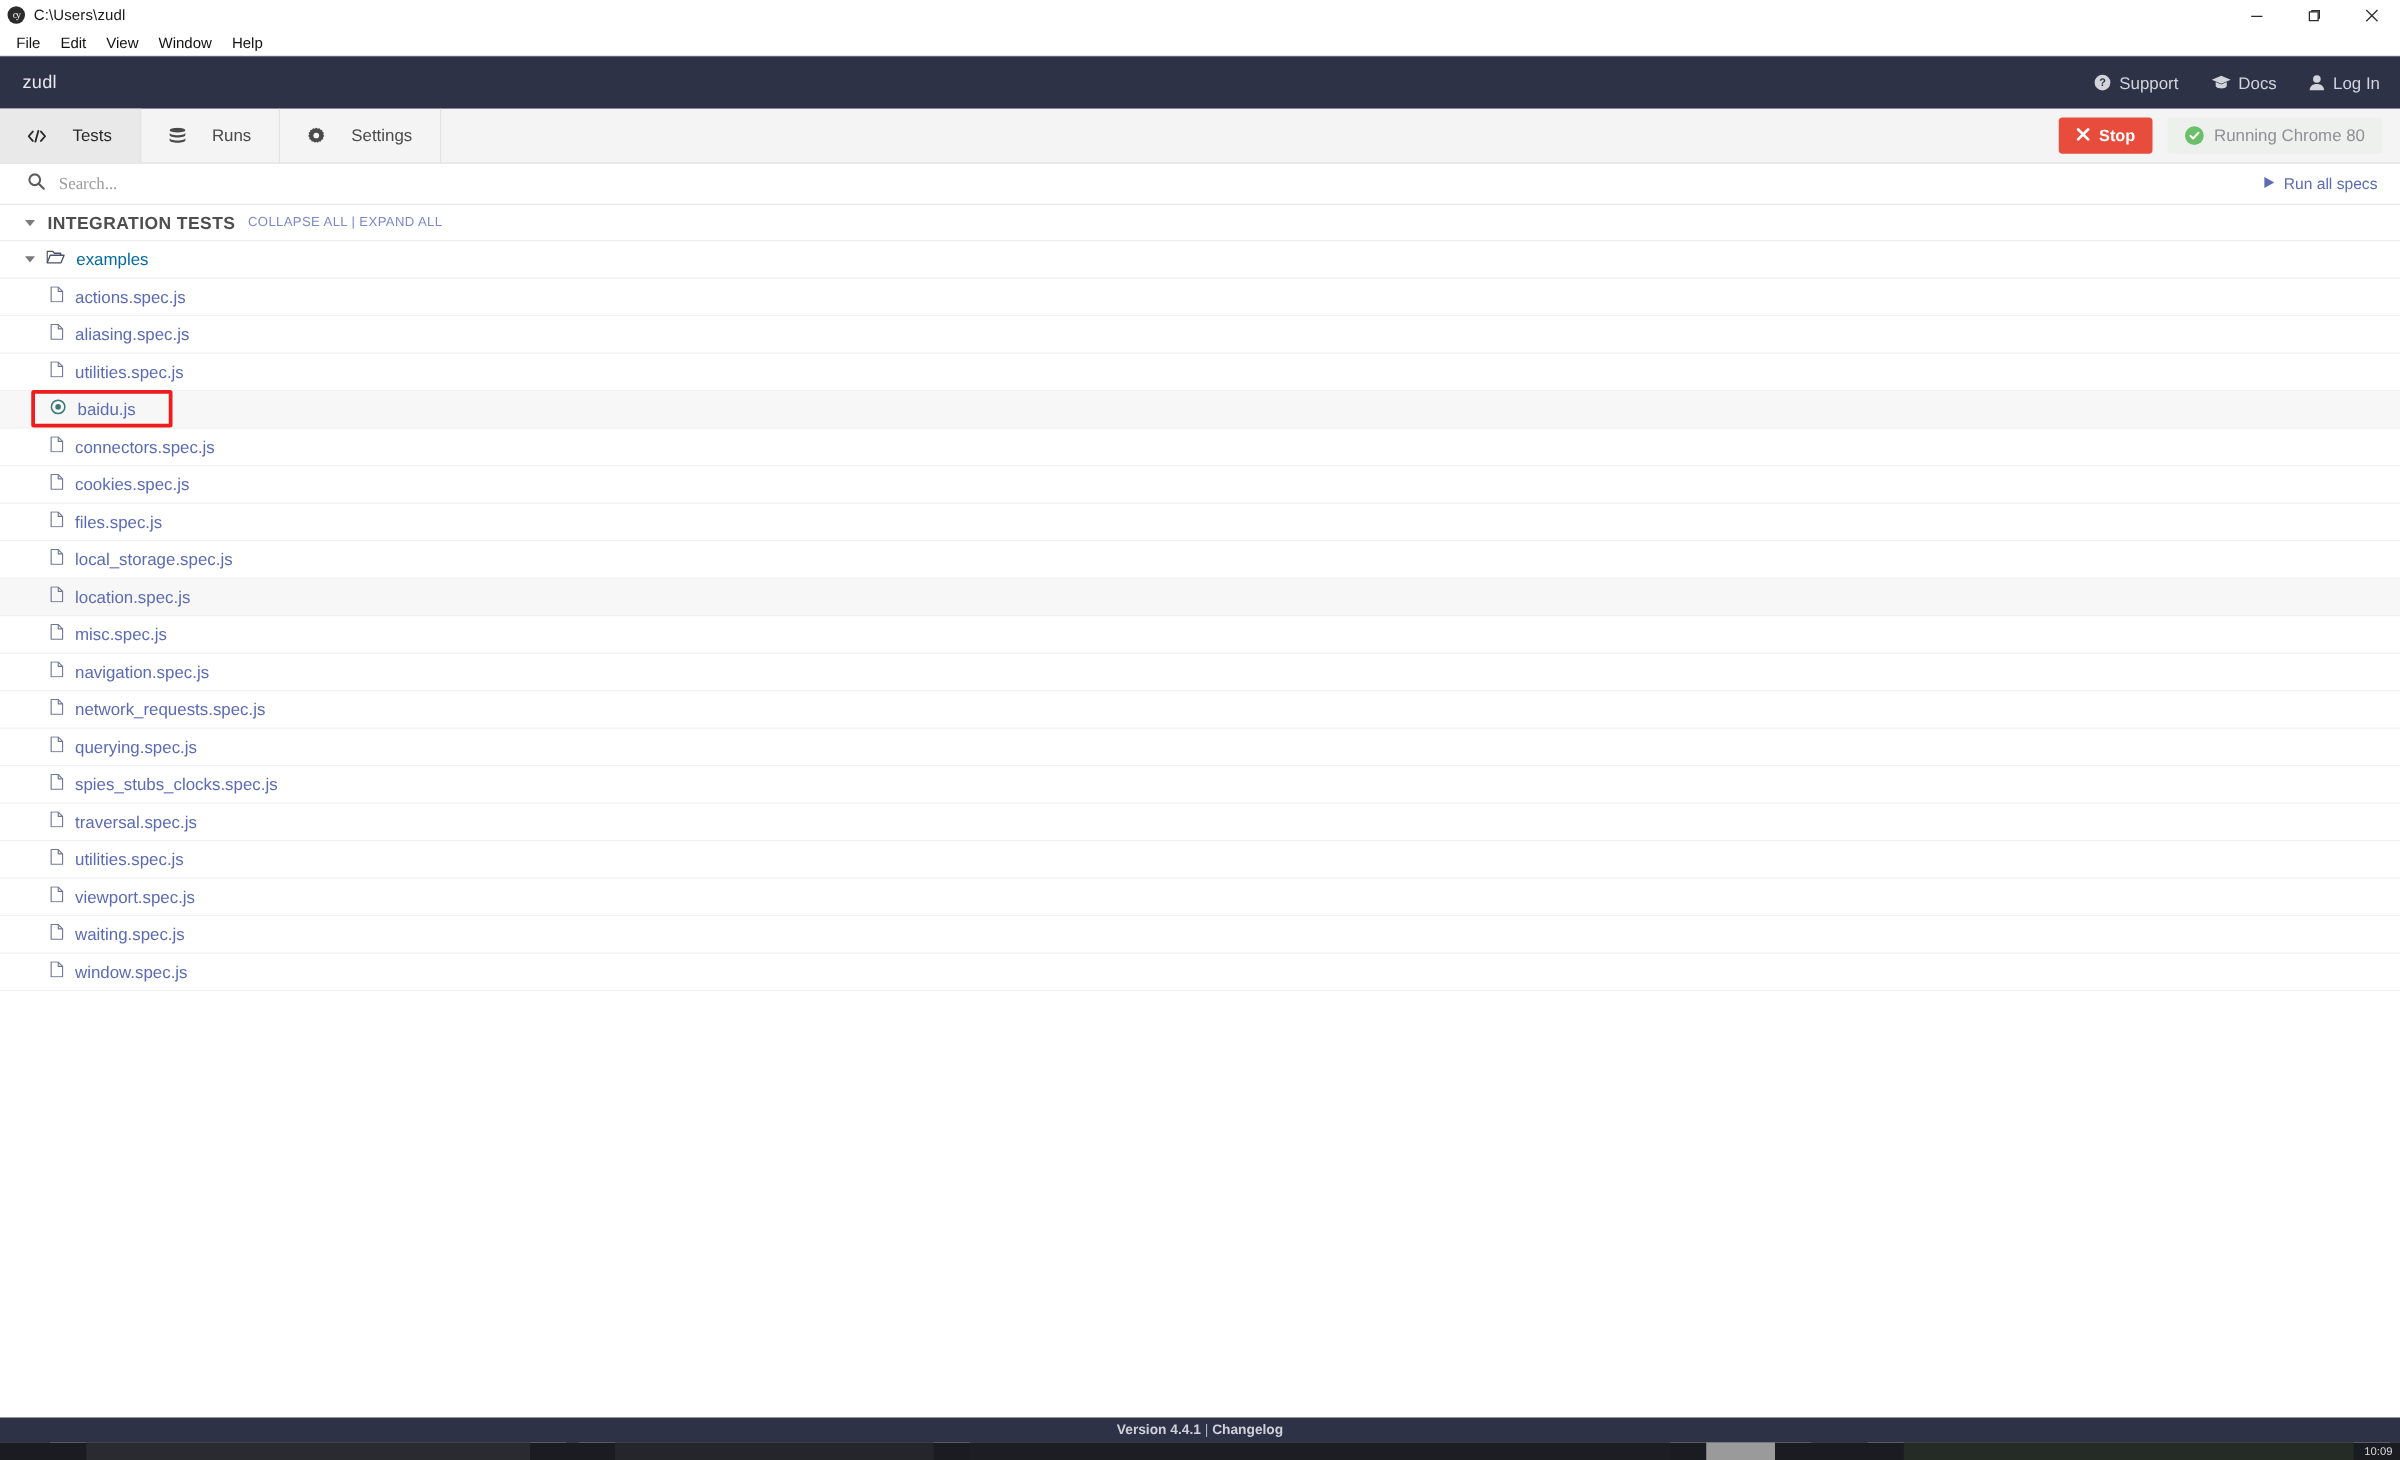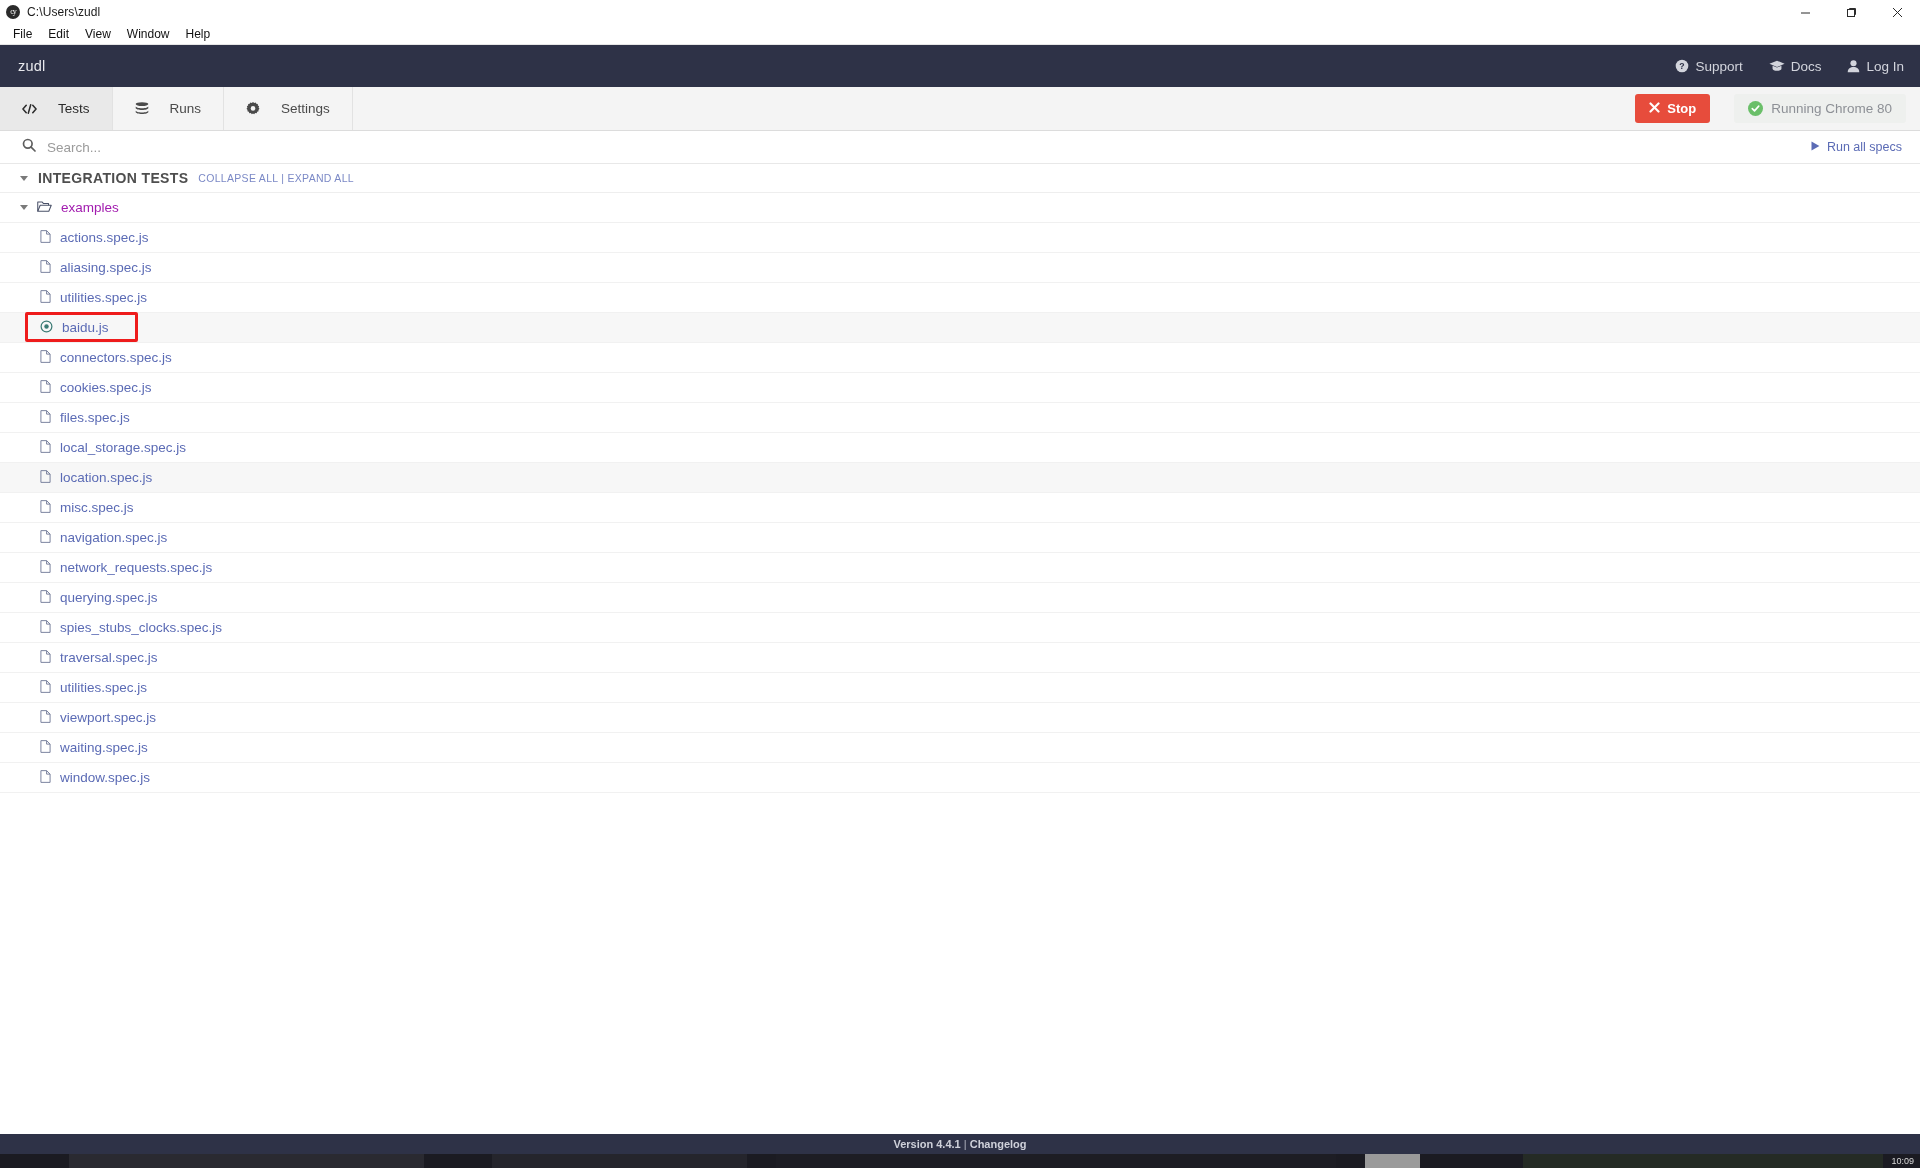--- a/index.html
+++ b/index.html
@@ -79,21 +79,21 @@
   .tabs { display: flex; align-items: stretch; }
   .tab {
     display: flex; align-items: center; gap: 21px;
     padding: 0 22px;
     font-size: 13.5px; color: #4a4a4a; cursor: pointer;
     border-right: 1px solid #e2e2e2;
   }
   .tab.active { background: #e9e9e9; color: #2b2b2b; }
   .tab svg { display: block; flex: none; }
   .tabbar-right {
-    display: flex; align-items: center; gap: 12px; padding-right: 14px;
+    display: flex; align-items: center; gap: 0; padding-right: 14px;
   }
   .stop-btn {
     display: flex; align-items: center; gap: 7px;
     background: #e74c3c; color: #fff;
     border: none; border-radius: 3px;
     font-size: 13px; font-family: inherit;
     padding: 7px 14px; cursor: pointer; font-weight: 600;
   }
   .browser-pill {
     display: flex; align-items: center; gap: 8px;
@@ -112,21 +112,21 @@
   .searchbar {
     height: 33px; min-height: 33px;
     background: #fff;
     border-bottom: 1px solid #e8e8e8;
     display: flex; align-items: center; justify-content: space-between;
     padding: 0 18px 0 22px;
   }
   .search-left { display: flex; align-items: center; gap: 11px; flex: 1; }
   .search-input {
     border: none; outline: none; background: transparent;
-    font-size: 13.5px; font-family: Liberation Sans, sans-serif; color: #3a3a3a;
+    font-size: 13.5px; font-family: Liberation Serif, serif; color: #3a3a3a;
     width: 400px;
   }
   .search-input::placeholder { color: #9b9b9b; }
   .run-all {
     display: flex; align-items: center; gap: 7px;
     font-size: 12.5px; color: #5b6bb5; cursor: pointer;
   }
 
   
   .spec-area { flex: 1; overflow: hidden; background: #fff; }
@@ -141,21 +141,21 @@
   .group-links {
     font-size: 10.5px; color: #7b89c6; letter-spacing: .3px; cursor: pointer;
   }
 
   .folder-row {
     display: flex; align-items: center; gap: 9px;
     height: 30px; padding-left: 20px;
     border-bottom: 1px solid #f0f0f0;
     cursor: pointer;
   }
-  .folder-row .folder-label { font-size: 13.5px; color: #a21caf; }
+  .folder-row .folder-label { font-size: 13.5px; color: #0369a1; }
 
   .spec-row {
     display: flex; align-items: center; gap: 9px;
     height: 30px; padding-left: 40px;
     border-bottom: 1px solid #f1f1f1;
     cursor: pointer; position: relative;
   }
   .spec-row.striped { background: #f7f7f7; }
   .spec-name { font-size: 13.5px; color: #5b6bb5; }
   .spec-row.highlight {

